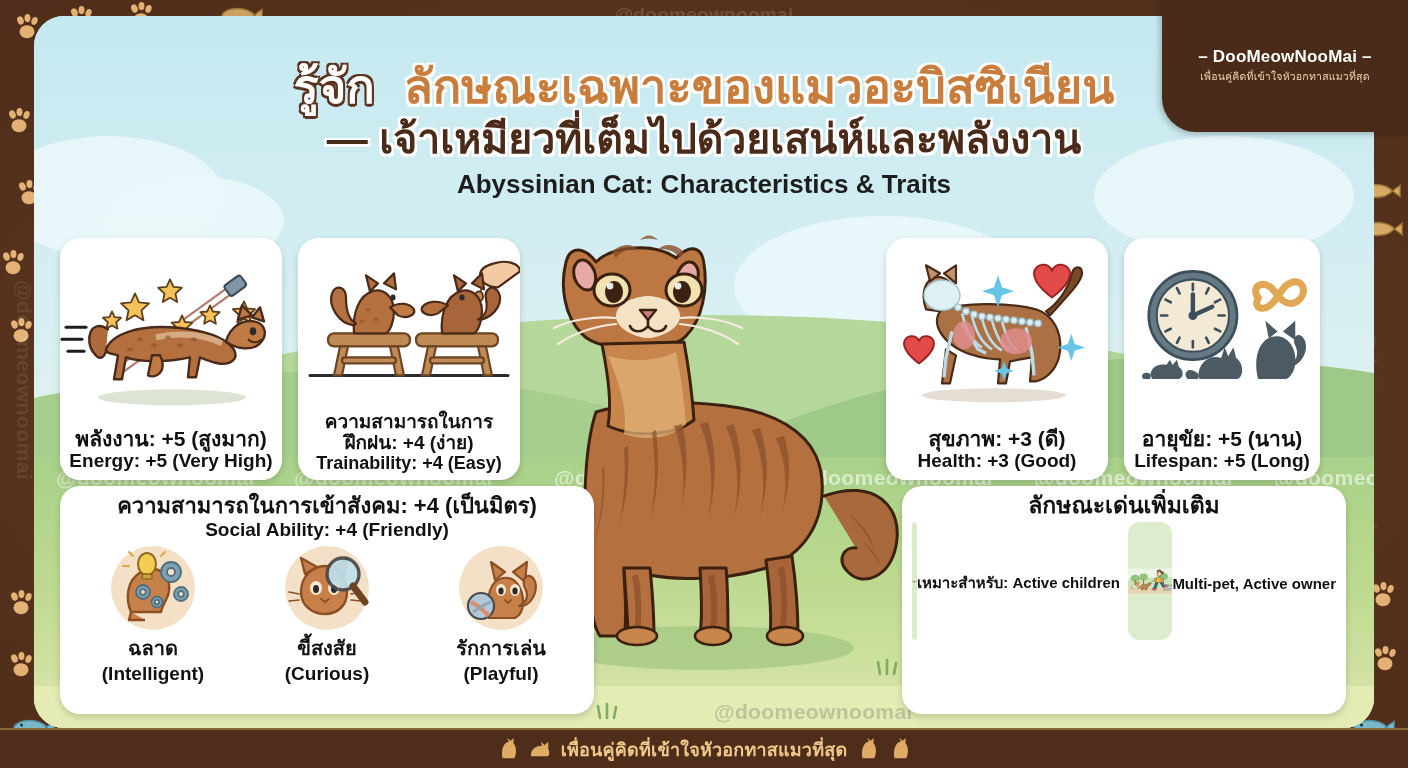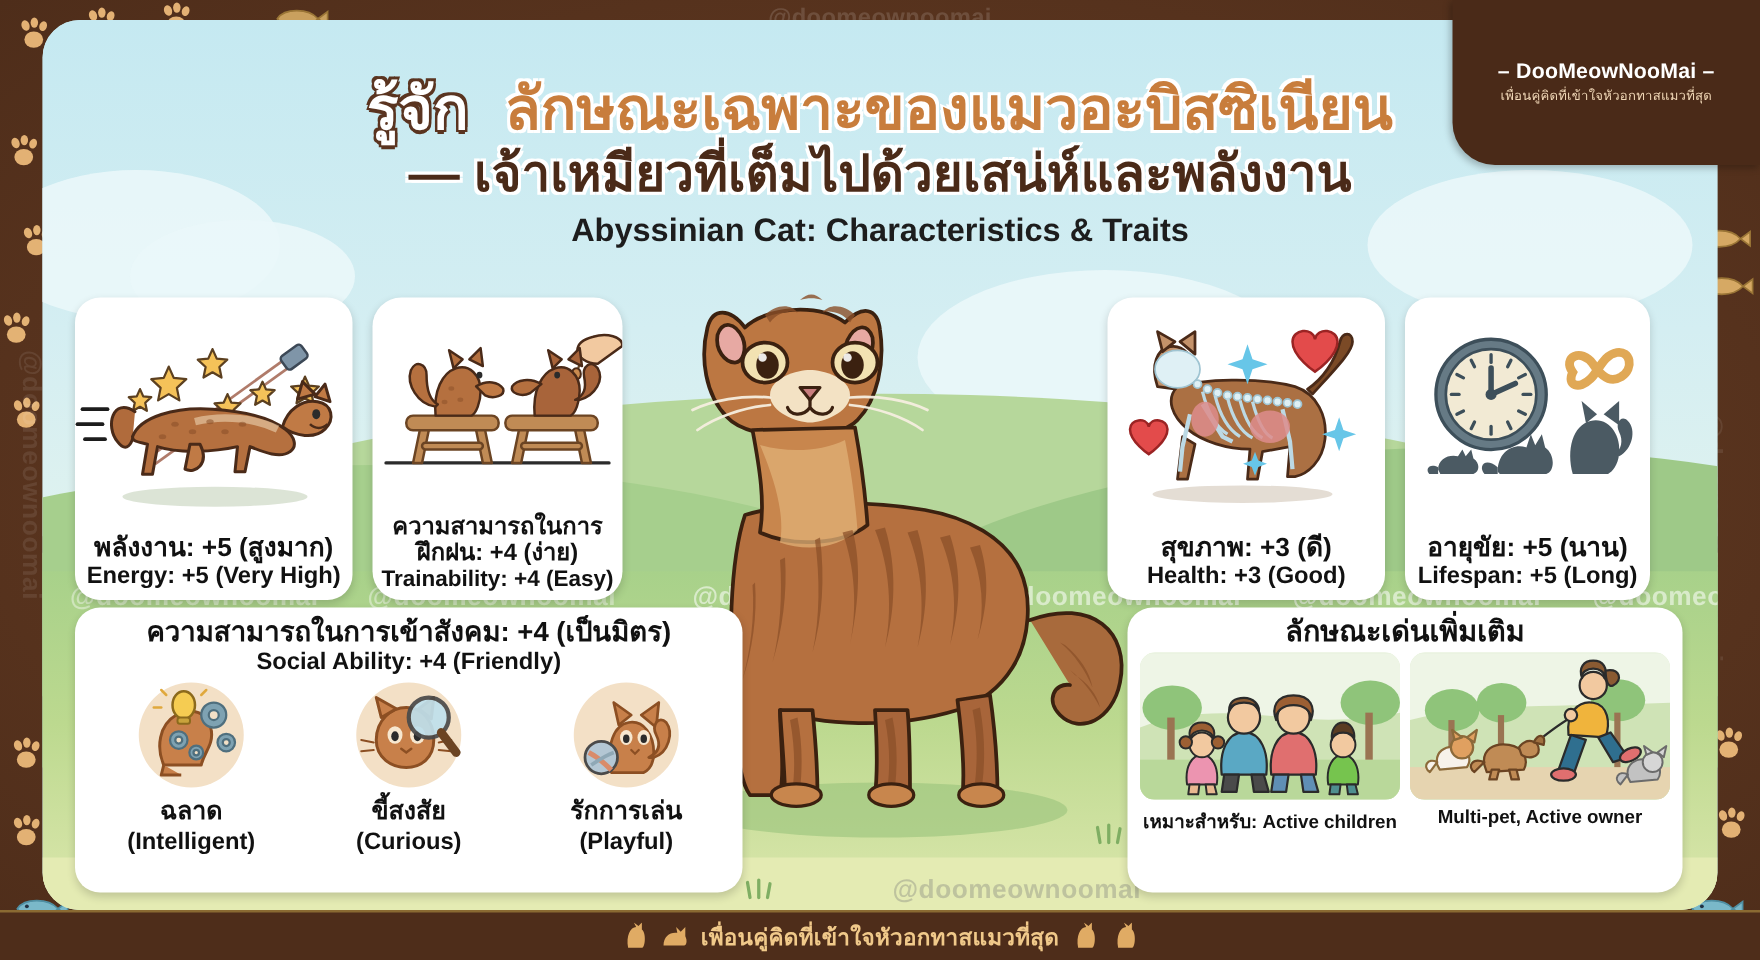--- a/index.html
+++ b/index.html
@@ -125,21 +125,21 @@
     z-index:22; display:flex; flex-direction:column;
     align-items:center; overflow:hidden;
   }
   .card-art { flex:1 1 auto; width:100%; position:relative; }
   .card-label { width:100%; text-align:center; padding:0 4px 8px; }
   .lbl-th { font-size:21px; font-weight:700; color:#111; line-height:1.12; }
   .lbl-th.sm { font-size:19px; }
   .lbl-en { font-size:19px; font-weight:700; color:#111; line-height:1.15; }
 
   #card-energy      { left:26px;  top:222px; width:222px; height:242px; }
-  #card-train       { left:264px; top:222px; width:200px; height:242px;border-radius:23px; }
+  #card-train       { left:264px; top:222px; width:222px; height:242px; }
   #card-health      { left:852px; top:222px; width:222px; height:242px; }
   #card-lifespan    { left:1090px;top:222px; width:196px; height:242px; }
   #card-social      { left:26px;  top:470px; width:534px; height:228px; }
   #card-extra       { left:868px; top:470px; width:444px; height:228px; }
 
   
   #social-head { width:100%; text-align:center; padding:8px 6px 2px; }
   #social-head .lbl-th { font-size:22px; }
   #social-head .lbl-en { font-size:19px; font-weight:700; }
   #social-traits { display:flex; width:100%; justify-content:space-around; padding:4px 6px 8px; }
@@ -148,21 +148,21 @@
     width:84px; height:84px; border-radius:50%; background:#f3e0c6;
     display:flex; align-items:center; justify-content:center; position:relative;
   }
   .trait-th { font-size:20px; font-weight:700; color:#111; margin-top:2px; }
   .trait-en { font-size:19px; font-weight:700; color:#111; line-height:1.05; }
 
   
   #extra-head { width:100%; text-align:center; padding:7px 0 3px; }
   #extra-head .lbl-th { font-size:23px; }
   #extra-panes { display:flex; gap:8px; padding:0 10px; width:100%; }
-  .pane { flex:1; display:flex; flex-direction:column; align-items:center; }
+  .pane { flex:1; display:flex; flex-direction:row; align-items:center;justify-content:flex-end; }
   .pane-art {
     width:100%; height:118px; border-radius:12px; position:relative;
     overflow:hidden; background:#ddeccd;
   }
   .pane-cap { font-size:15px; font-weight:700; color:#111; margin-top:5px; white-space:nowrap; }
 
   
   #cat-wrap { position:absolute; left:470px; top:200px; width:400px; height:500px; z-index:21; }
 
   

